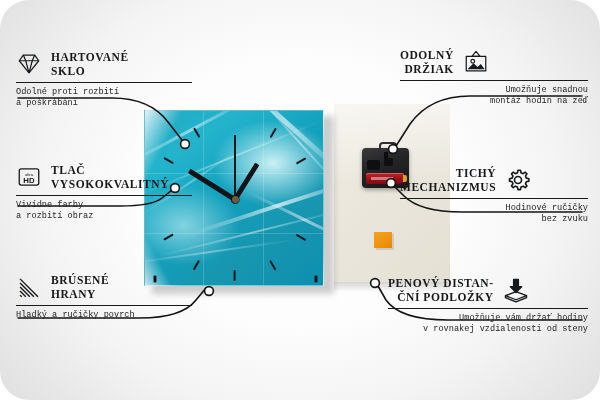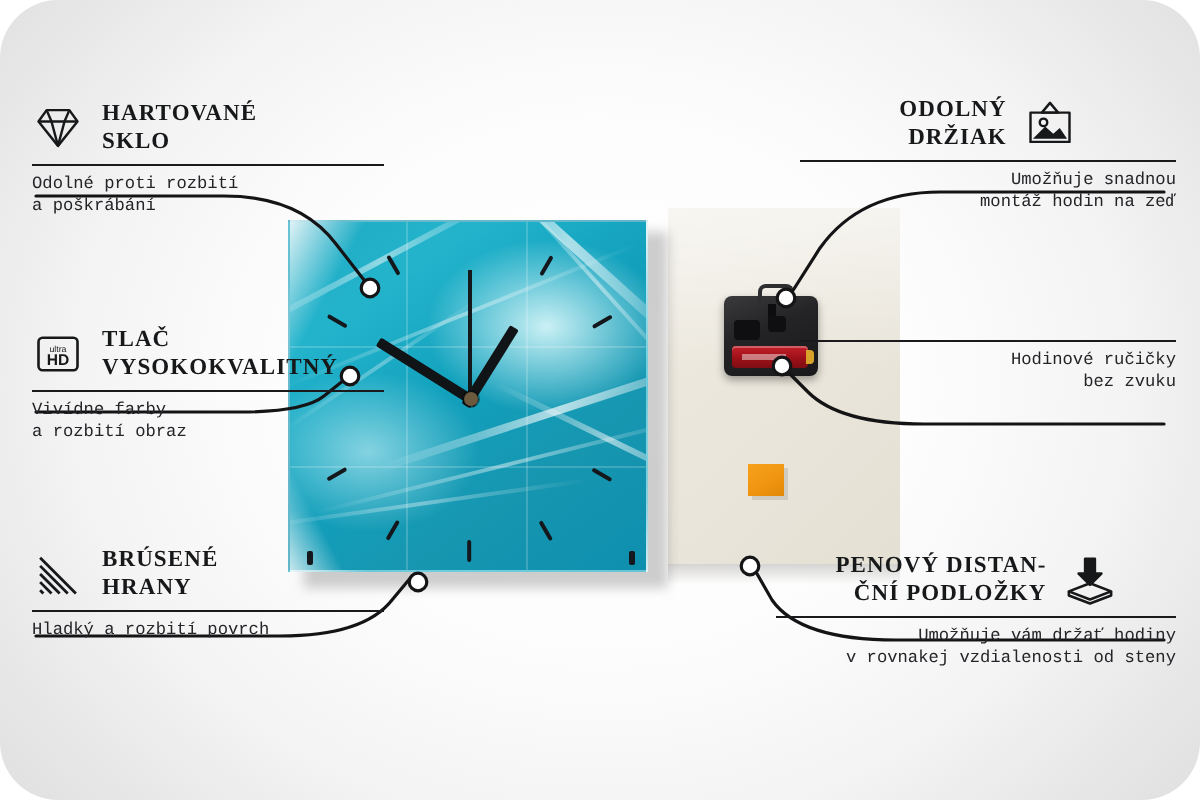--- a/index.html
+++ b/index.html
@@ -93,21 +93,21 @@
   .battery .tip{position:absolute;right:-3px;top:2px;width:4px;height:7px;background:#d8a32a;border-radius:0 2px 2px 0;}
   .battery .band{position:absolute;left:5px;top:4px;width:22px;height:3px;background:rgba(255,255,255,.45);}
   .foam{
     position:absolute;left:236px;top:128px;width:18px;height:16px;
     background:linear-gradient(150deg,#f7a11c 0%,#ef9410 60%,#e08806 100%);
     box-shadow:2px 2px 0 rgba(160,158,148,.35);
   }
   
   .feat{position:absolute;z-index:8;}
   .feat .head{display:flex;align-items:center;gap:9px;}
-  .feat.right .head{justify-content:center;}
+  .feat.right .head{justify-content:flex-start;}
   .titles{display:flex;flex-direction:column;}
   .title-l{
     font-family:"Liberation Serif", serif;
     font-weight:bold;font-size:11.5px;letter-spacing:.55px;color:#17181a;
     line-height:14px;text-transform:uppercase;white-space:nowrap;
   }
   .feat.right .title-l{text-align:right;}
   .rule{height:1px;background:#1a1a1c;margin-top:4px;}
   .desc{
     font-family:Liberation Mono, monospace;
@@ -251,21 +251,21 @@
           <path d="M5 21 L12 28"></path>
             <path d="M5 26 L7 28"></path>
         </g>
       </svg>
       <div class="titles">
         <div class="title-l">BRÚSENÉ</div>
         <div class="title-l">HRANY</div>
       </div>
     </div>
     <div class="rule"></div>
-    <div class="desc">Hladký a rozbití povrch</div>
+    <div class="desc">Hladký a ručičky povrch</div>
   </div>
 
   <div class="feat right" id="f-holder">
     <div class="head">
       <div class="titles">
         <div class="title-l">ODOLNÝ</div>
         <div class="title-l">DRŽIAK</div>
       </div>
       <svg class="ico" viewBox="0 0 32 32">
         <g fill="none" stroke="#17181a" stroke-width="1.5" stroke-linejoin="round">
@@ -275,20 +275,32 @@
           <path d="M5.5 25 L13 17.5 L18 22 L22 18.5 L26.5 25 Z" fill="#17181a" stroke="none"></path>
         </g>
       </svg>
     </div>
     <div class="rule"></div>
     <div class="desc">Umožňuje snadnou
 montáž hodin na zeď</div>
   </div>
 
   <div class="feat right" id="f-mech">
+    <div class="head">
+      <div class="titles">
+        <div class="title-l">TICHÝ</div>
+        <div class="title-l">MECHANIZMUS</div>
+      </div>
+      <svg class="ico" viewBox="0 0 32 32">
+        <g fill="none" stroke="#17181a" stroke-width="2" stroke-linejoin="round">
+          <path d="M16 4 l3 0 0.7 3.1 2.6 1.1 2.6-1.8 2.1 2.1 -1.8 2.6 1.1 2.6 3.1 0.7 0 3 -3.1 0.7 -1.1 2.6 1.8 2.6 -2.1 2.1 -2.6-1.8 -2.6 1.1 -0.7 3.1 -3 0 -0.7-3.1 -2.6-1.1 -2.6 1.8 -2.1-2.1 1.8-2.6 -1.1-2.6 -3.1-0.7 0-3 3.1-0.7 1.1-2.6 -1.8-2.6 2.1-2.1 2.6 1.8 2.6-1.1 Z"></path>
+          <circle cx="16" cy="16" r="4.3"></circle>
+        </g>
+      </svg>
+    </div>
     <div class="rule"></div>
     <div class="desc">Hodinové ručičky
 bez zvuku</div>
   </div>
 
   <div class="feat right" id="f-foam">
     <div class="head">
       <div class="titles">
         <div class="title-l">PENOVÝ DISTAN-</div>
         <div class="title-l">ČNÍ PODLOŽKY</div>

